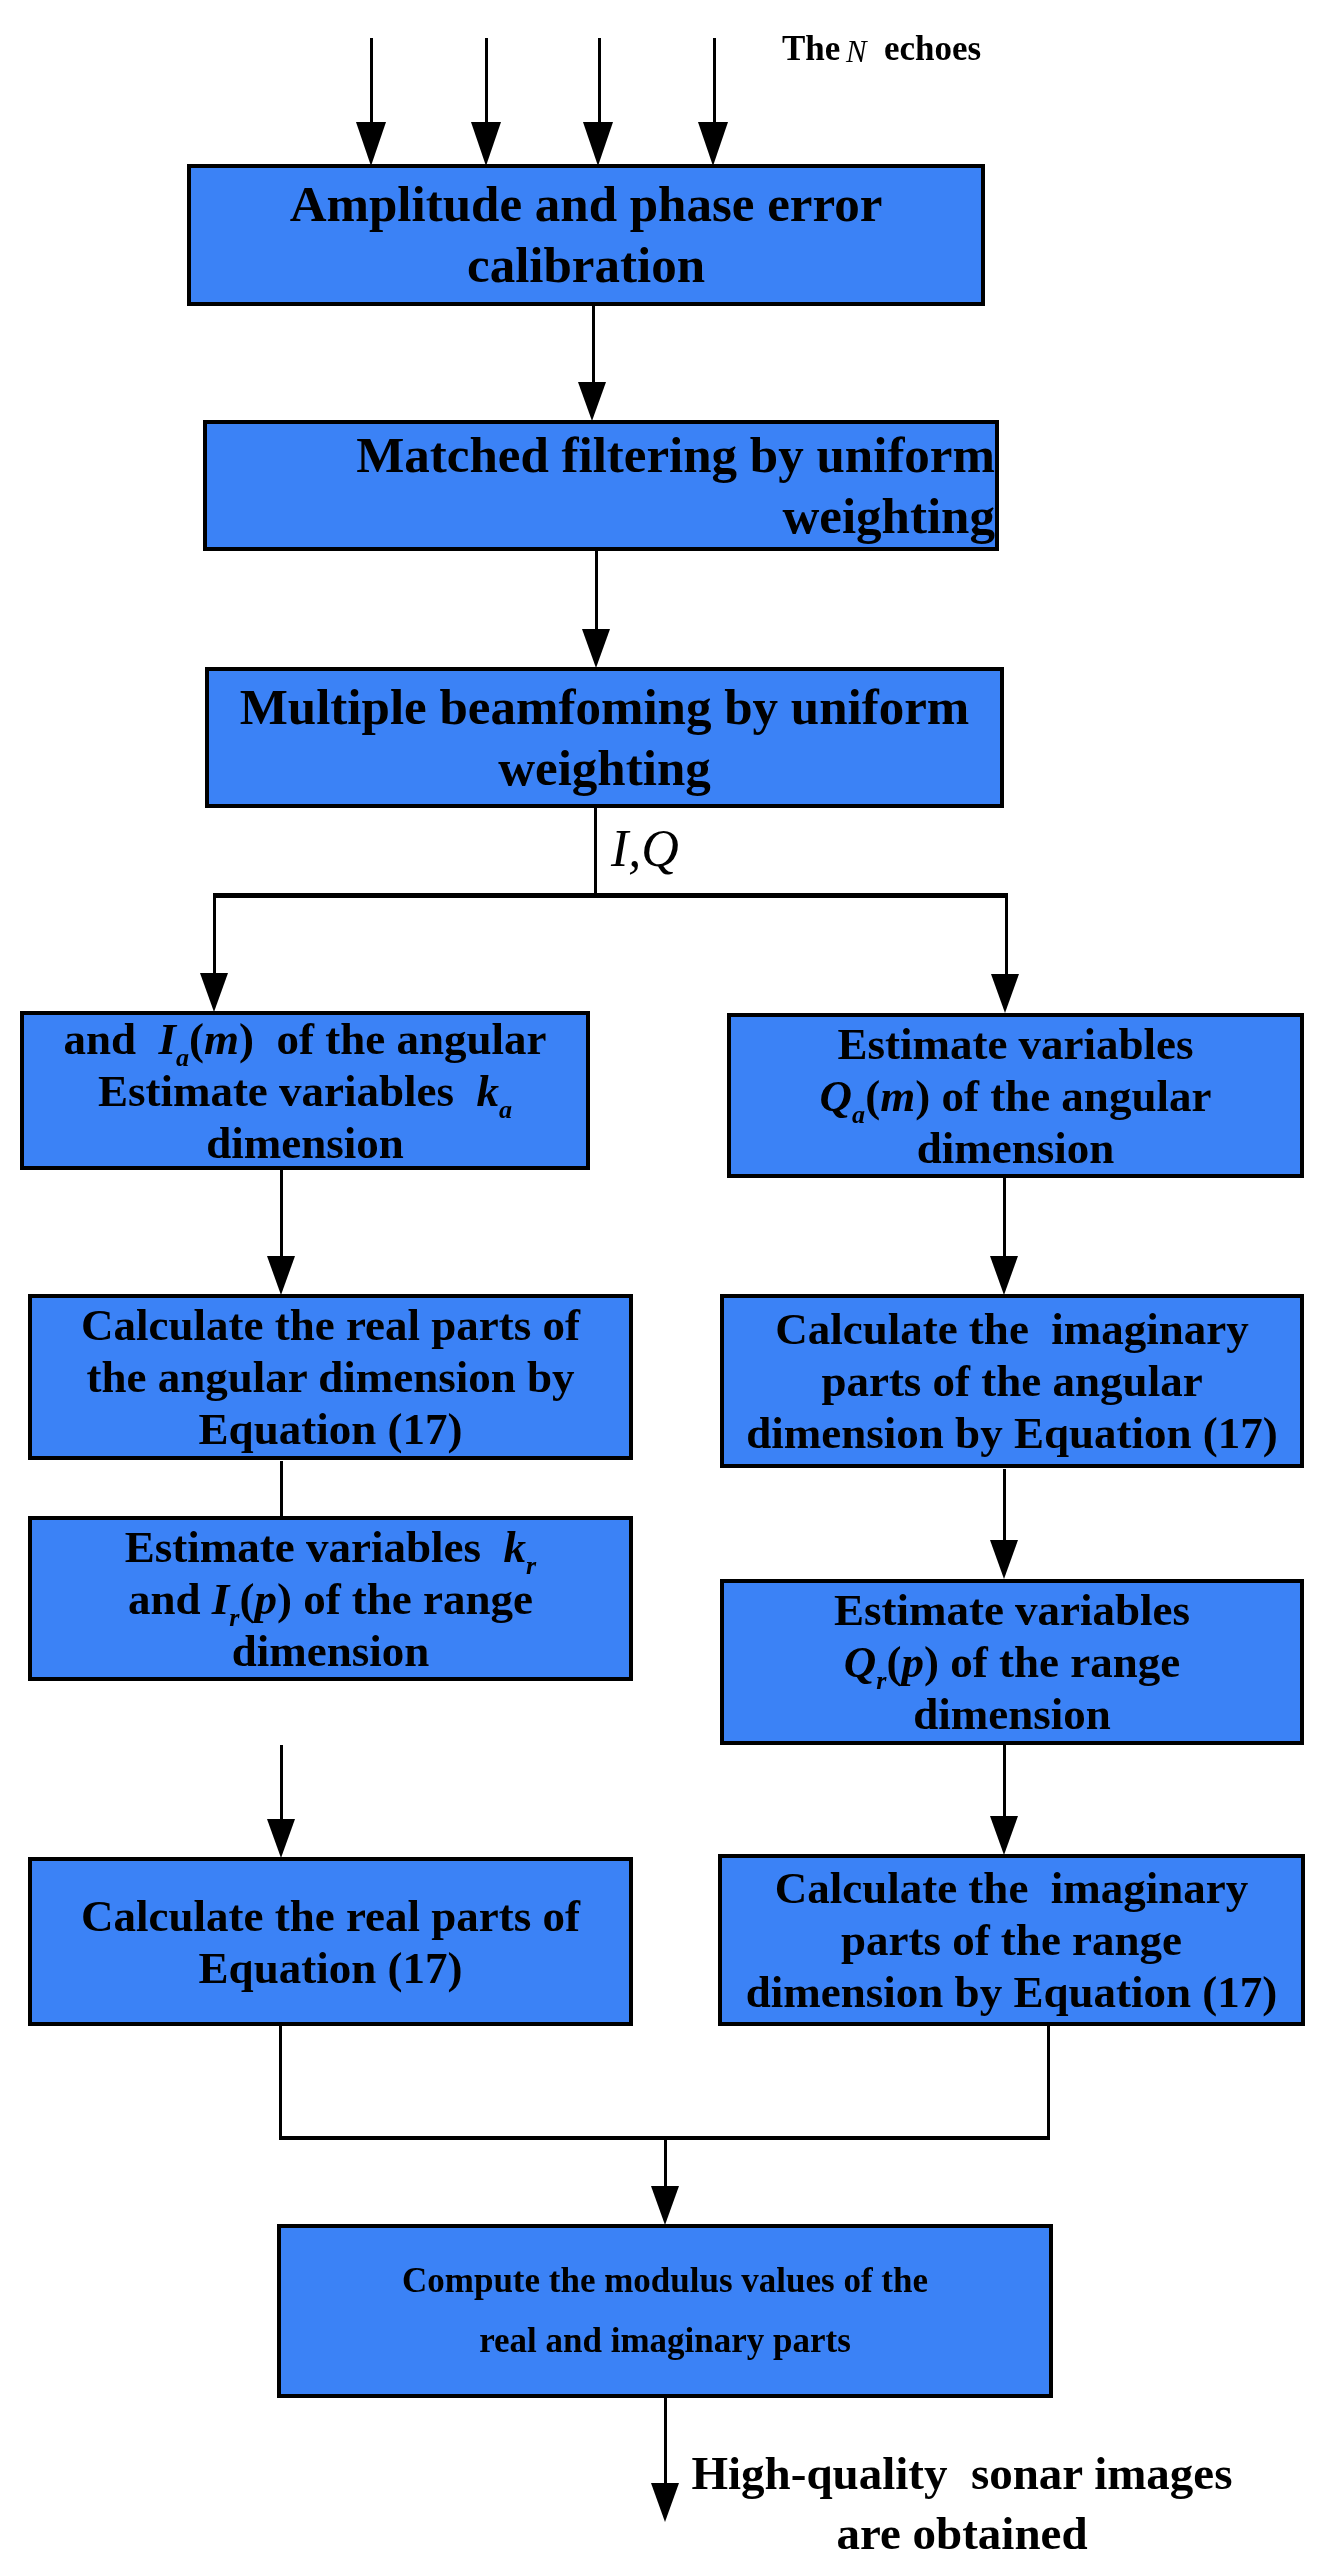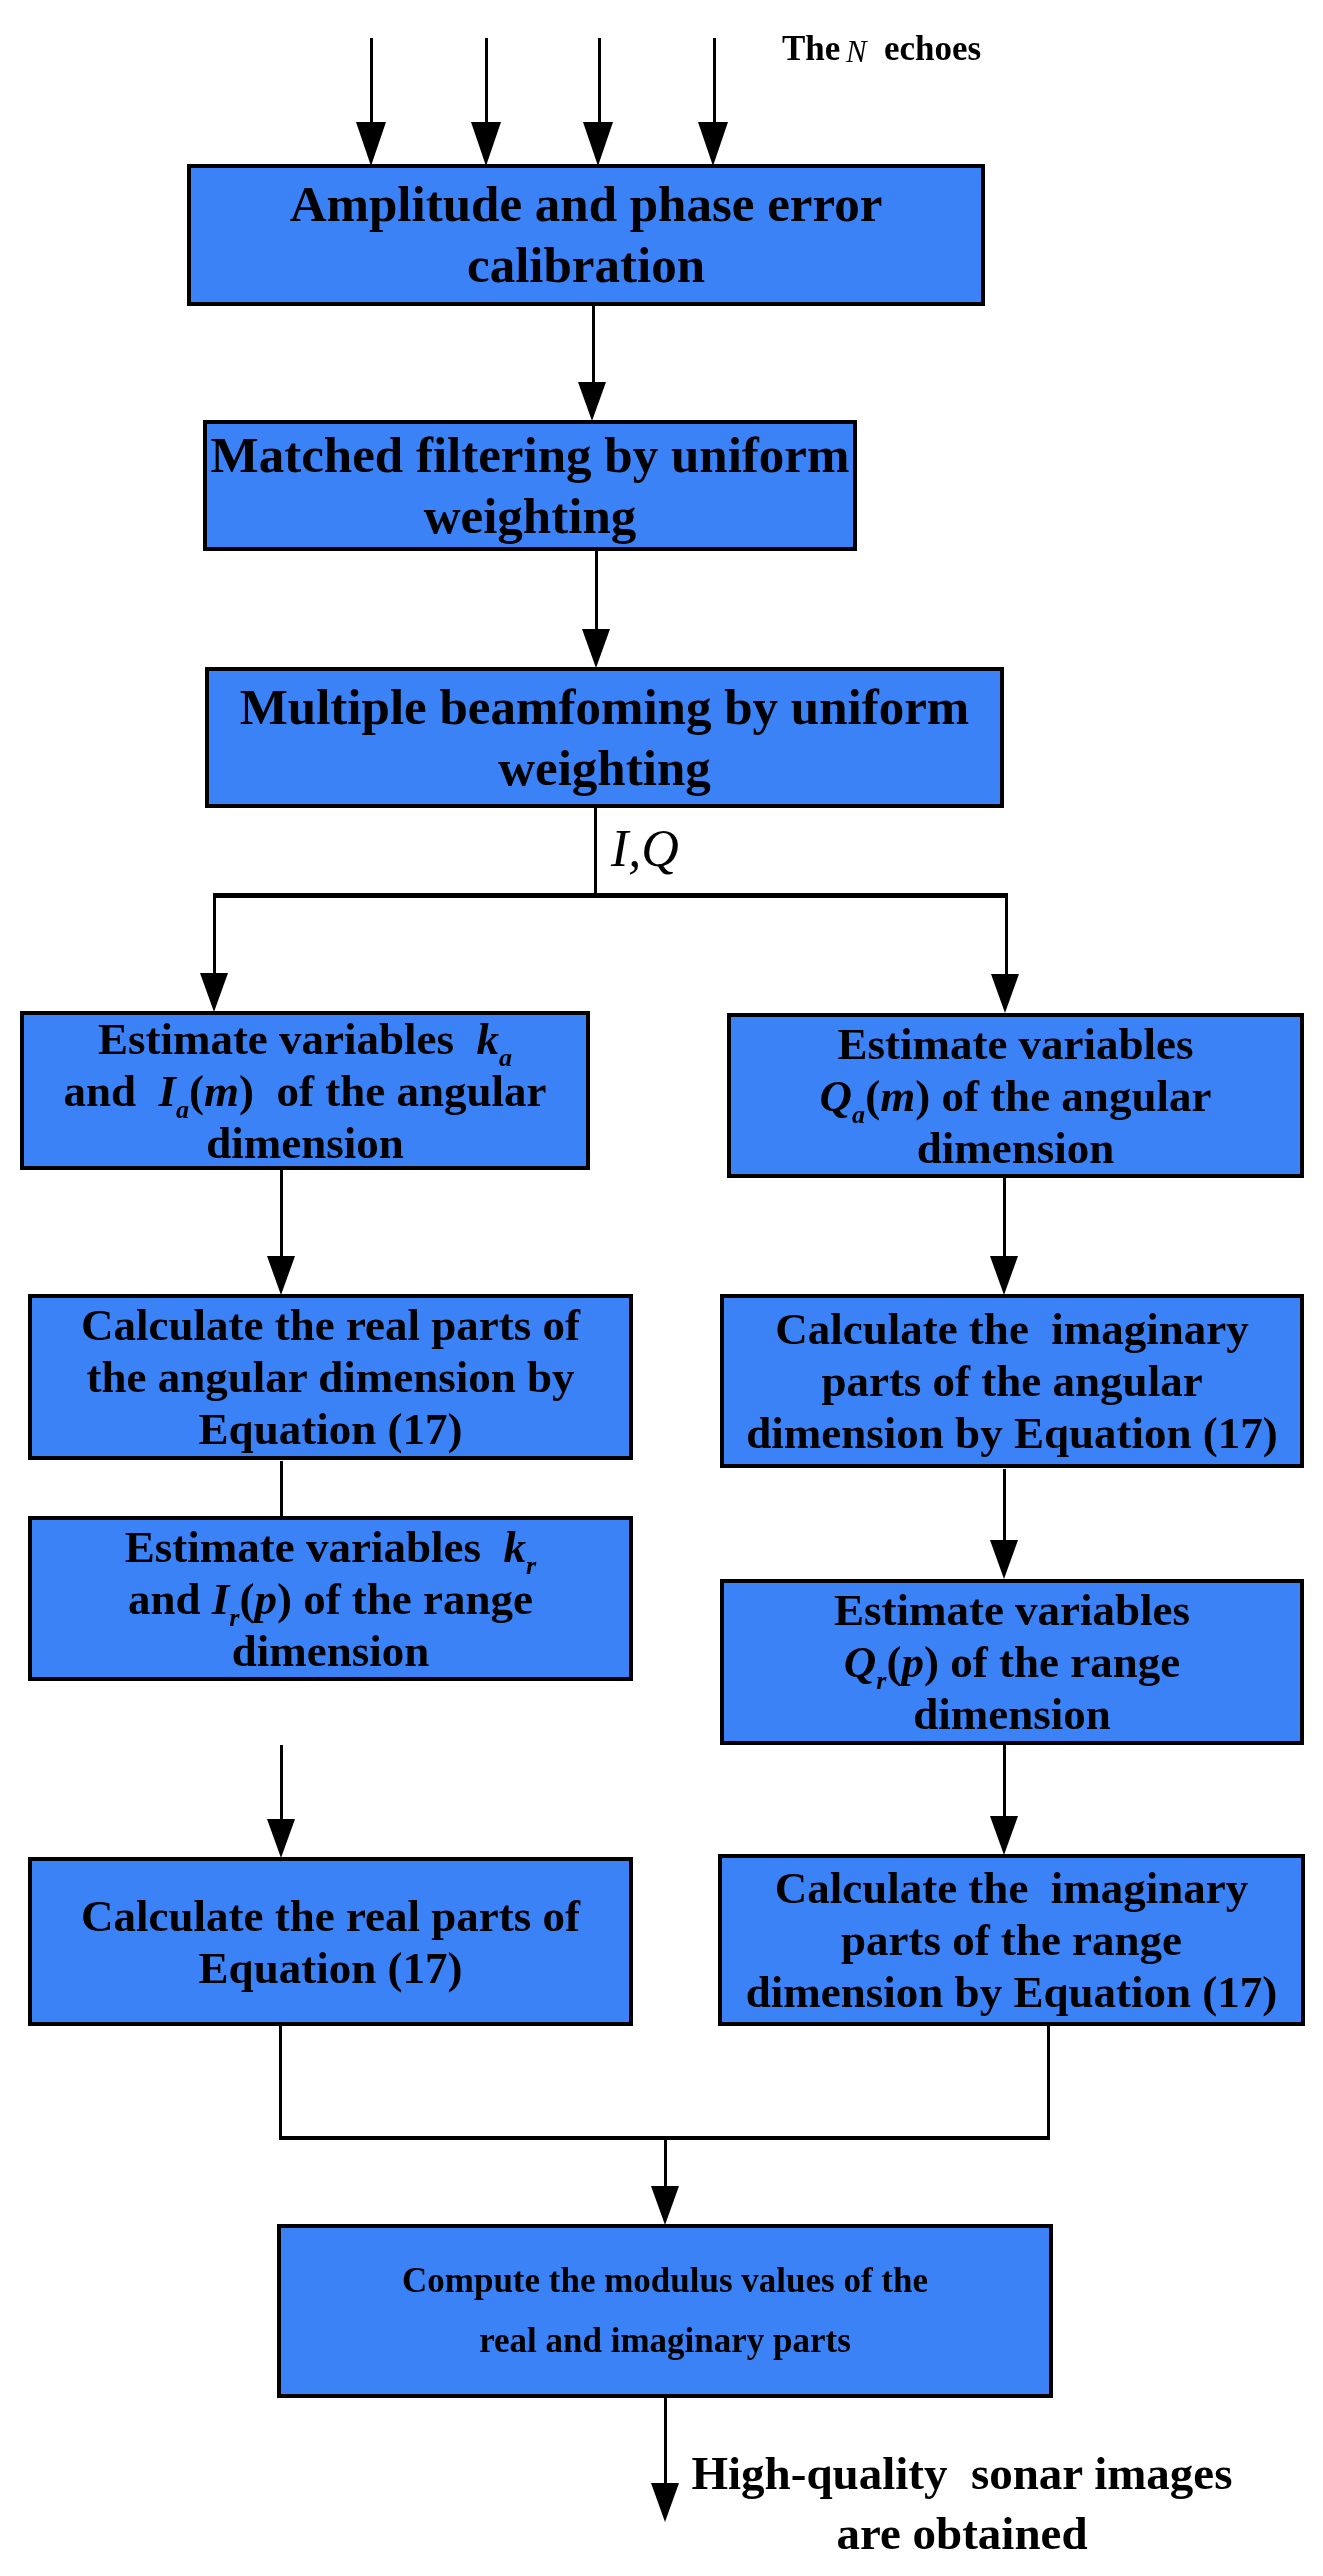--- a/index.html
+++ b/index.html
@@ -79,21 +79,21 @@
   <div id="title"><span>The</span><span class="mathn">N</span><span class="suffix">echoes</span></div>
 
   <div class="box box-main" style="left:187px;top:164px;width:798px;height:142px;">
       <div class="tline">Amplitude and phase error</div>
       <div class="tline">calibration</div>
     </div>
 
   <div class="vl" style="left:592px;top:306px;height:77px;"></div>
   <div class="head" style="left:578px;top:382px;"></div>
 
-  <div class="box box-main" style="left:203px;top:420px;width:654px;height:131px;">
+  <div class="box box-main" style="left:203px;top:420px;width:796px;height:131px;align-items:flex-end;">
       <div class="tline">Matched filtering by uniform</div>
       <div class="tline">weighting</div>
     </div>
 
   <div class="vl" style="left:595px;top:551px;height:79px;"></div>
   <div class="head" style="left:582px;top:629px;"></div>
 
   <div class="box box-main" style="left:205px;top:667px;width:799px;height:141px;">
       <div class="tline">Multiple beamfoming by uniform</div>
       <div class="tline">weighting</div>
@@ -102,22 +102,22 @@
   <div class="vl" style="left:594px;top:808px;height:89px;"></div>
   <div id="iq-label"><div class="tline"><i class="mvar">I</i>,<i class="mvar">Q</i></div></div>
   <div class="hl" style="left:213px;top:893px;width:795px;height:4.5px;"></div>
 
   <div class="vl" style="left:213px;top:897px;height:77px;"></div>
   <div class="head" style="left:200px;top:973px;"></div>
   <div class="vl" style="left:1005px;top:897px;height:78px;"></div>
   <div class="head" style="left:991px;top:974px;"></div>
 
   <div class="box box-side" style="left:20px;top:1011px;width:570px;height:159px;">
+      <div class="tline">and  <i class="mvar">I</i><sub class="msub"><i>a</i></sub>(<i>m</i>)  of the angular</div>
       <div class="tline">Estimate variables  <i class="mvar">k</i><sub class="msub"><i>a</i></sub></div>
-      <div class="tline">and  <i class="mvar">I</i><sub class="msub"><i>a</i></sub>(<i>m</i>)  of the angular</div>
       <div class="tline">dimension</div>
     </div>
   <div class="box box-side" style="left:727px;top:1013px;width:577px;height:165px;">
       <div class="tline">Estimate variables</div>
       <div class="tline"><i class="mvar">Q</i><sub class="msub"><i>a</i></sub>(<i>m</i>) of the angular</div>
       <div class="tline">dimension</div>
     </div>
 
   <div class="vl" style="left:280px;top:1170px;height:88px;"></div>
   <div class="head" style="left:267px;top:1256px;"></div>

